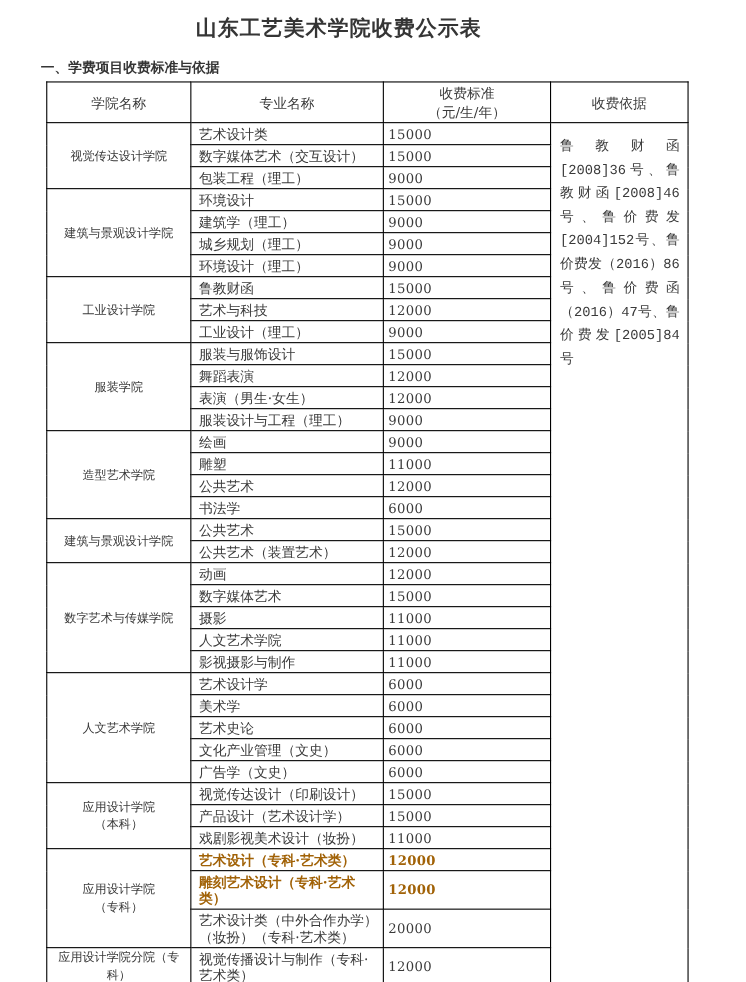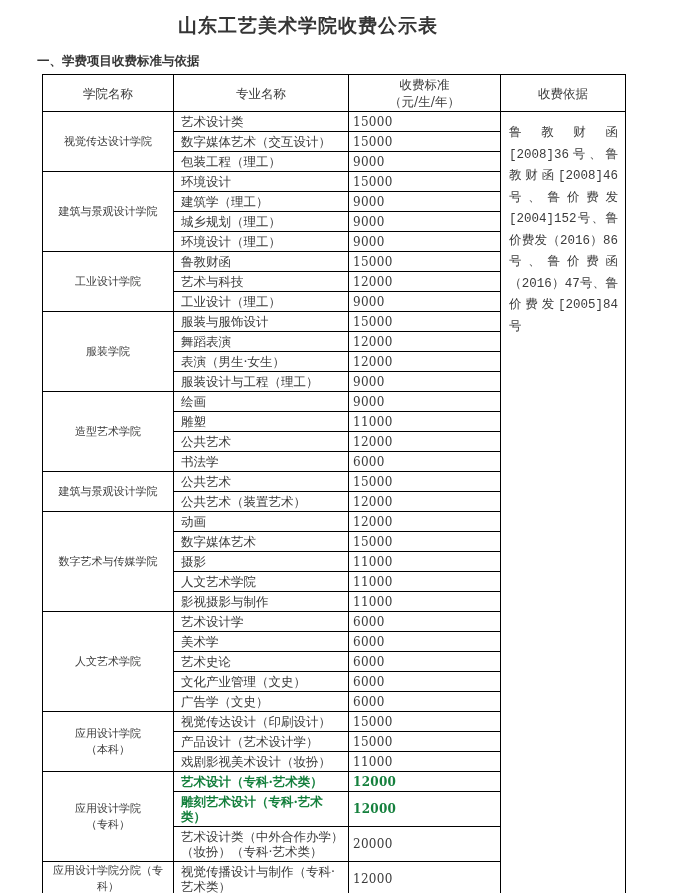--- a/index.html
+++ b/index.html
@@ -58,21 +58,21 @@
     text-align:left;
     vertical-align:middle;
   }
   .fee-cell {
     font-size:12px;
     padding:1px 2px 1px 4px;
     text-align:left;
     vertical-align:middle;
     letter-spacing:0.3px;
   }
-  .bold-row { font-weight:700; color:#15803d; }
+  .bold-row { font-weight:700; color:#a16207; }
   .basis-cell { vertical-align:top; padding:0; }
   .basis-text {
     margin:11px 7px 0 8px;
     font-size:12.5px;
     line-height:21.5px;
     text-align:justify;
     text-justify:inter-character;
     color:#3a3a3a;
     font-family:Liberation Mono, monospace;
   }

